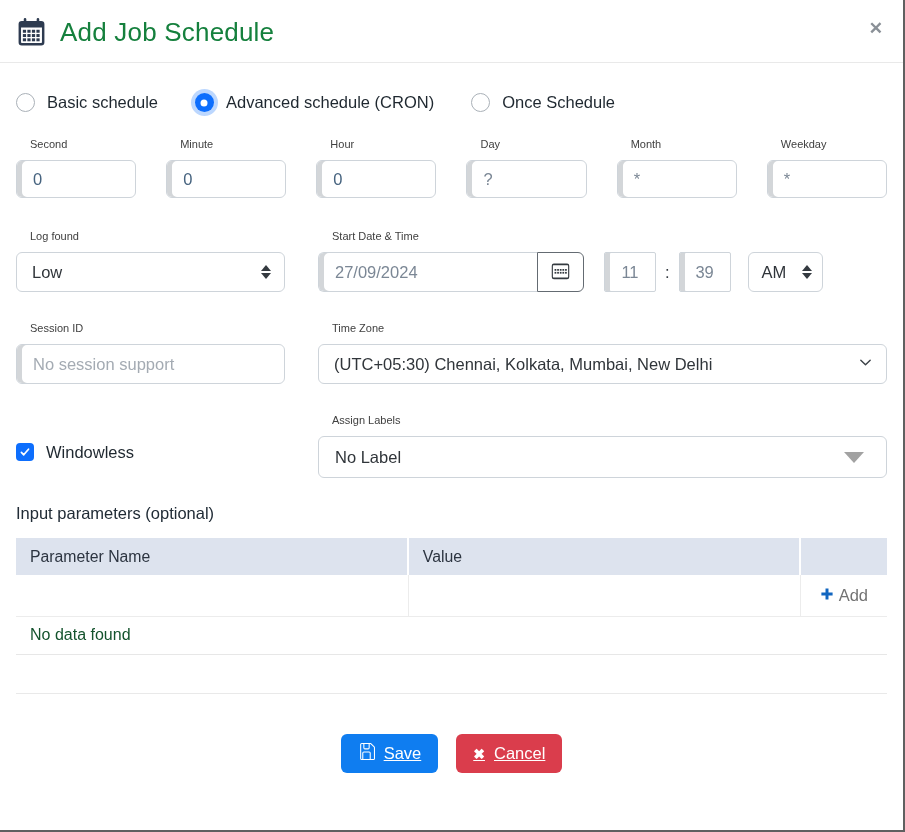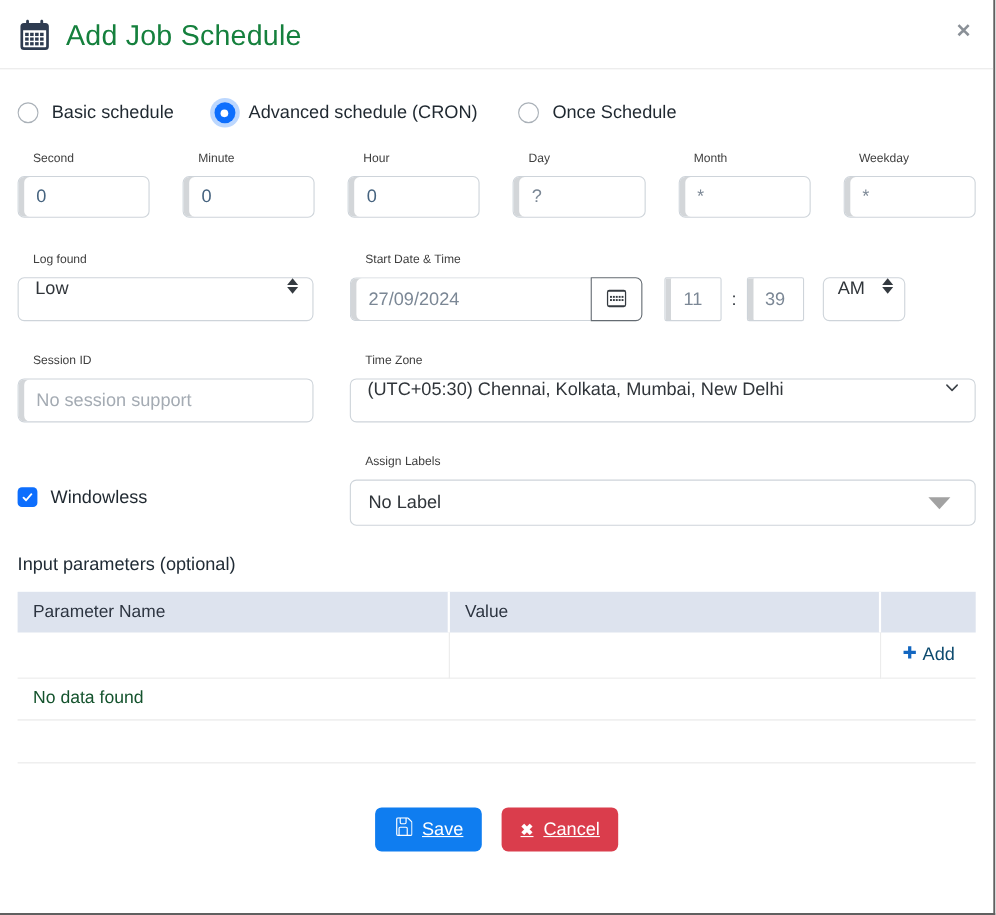--- a/index.html
+++ b/index.html
@@ -50,21 +50,21 @@
     height:38px; width:100%; border:1px solid #ced4da; border-radius:6px;
     background:#fff; box-shadow:inset 5px 0 0 #d3d6d9;
     padding:0 10px 0 16px; font-size:16.5px; font-family:inherit; outline:none;
   }
   .val-dark { color:#46637f; }
   .val-gray { color:#7b8795; }
   .text-input::placeholder { color:#a4abb3; }
 
   .fake-select {
     height:40px; border:1px solid #ced4da; border-radius:6px; background:#fff;
-    display:flex; justify-content:space-between;
+    display:flex; align-items:center; justify-content:space-between;
     padding:0 13px 0 15px; font-size:16.5px; color:#30353a; cursor:pointer;
   }
   .arrows { display:flex; flex-direction:column; gap:2px; align-items:center; }
   .arrows .up   { width:0; height:0; border-left:5px solid transparent; border-right:5px solid transparent; border-bottom:6px solid #343a40; }
   .arrows .down { width:0; height:0; border-left:5px solid transparent; border-right:5px solid transparent; border-top:6px solid #343a40; }
 
   
   .row-2col { display:grid; grid-template-columns:269px 1fr; column-gap:33px; }
   .cron-grid { display:grid; grid-template-columns:repeat(6,1fr); column-gap:30px; margin-top:26px; }
   .mt-row2 { margin-top:32px; }
@@ -122,21 +122,21 @@
   .t-head .th:last-child { border-right:none; }
   .t-inputrow { display:grid; grid-template-columns:45.1% 45% 9.9%; height:42px; }
   .t-inputrow .cell {
     border-bottom:1px solid #ececec; border-right:1px solid #ececec;
     display:flex; align-items:center; padding:0 8px;
   }
   .t-inputrow .cell:last-child { border-right:none; justify-content:center; padding:0; }
   .cell-input { border:none; outline:none; width:100%; font-size:16px; font-family:inherit; background:transparent; }
   .add-link {
     display:inline-flex; align-items:center; gap:5px; border:none; background:none;
-    color:#0c4a6e; font-size:16.5px; cursor:pointer; font-family:inherit;
+    color:#737373; font-size:16.5px; cursor:pointer; font-family:inherit;
   }
   .t-empty { padding:9px 14px; border-bottom:1px solid #e7e7e7; color:#14532d; font-size:16px; height:38px; }
 
   
   .footer-divider { border:none; border-top:1px solid #e9e9e9; margin-top:38px; }
   .footer { display:flex; justify-content:center; gap:18px; margin-top:40px; }
   .btn {
     display:inline-flex; align-items:center; gap:9px; border:none; border-radius:6px;
     padding:9px 17px; font-size:16.5px; color:#fff; cursor:pointer; font-family:inherit;text-decoration:underline;
   }

